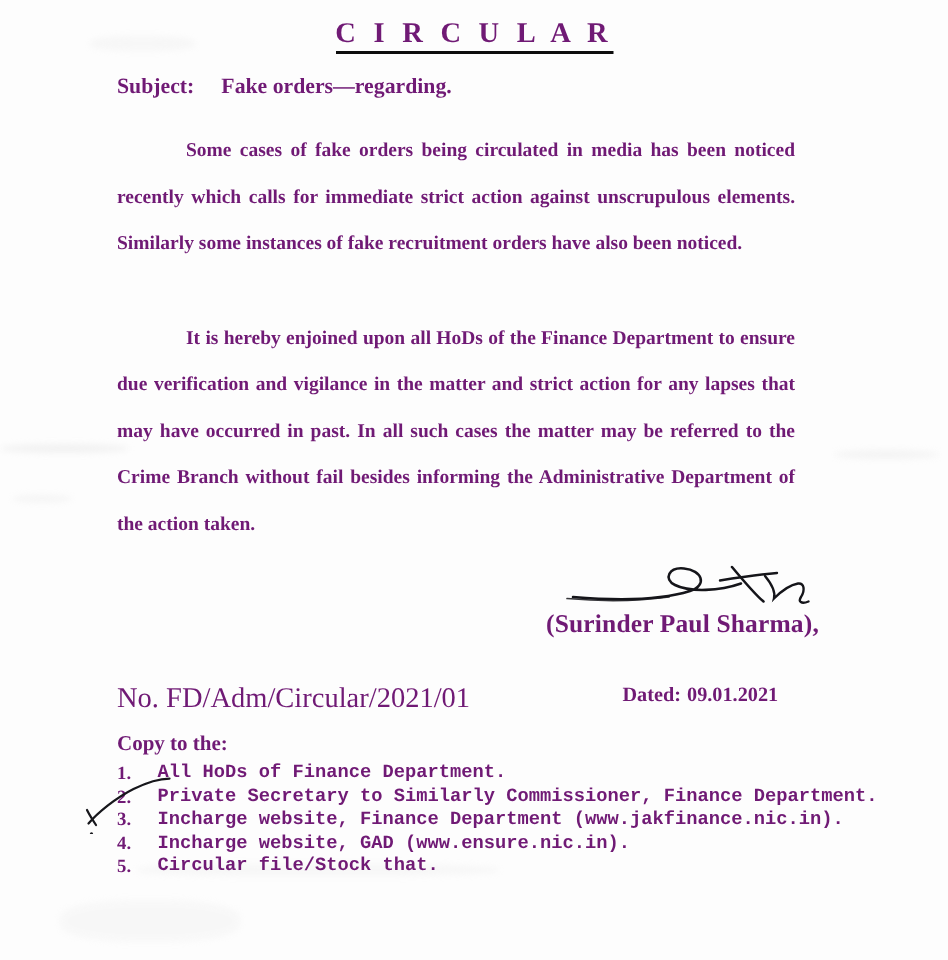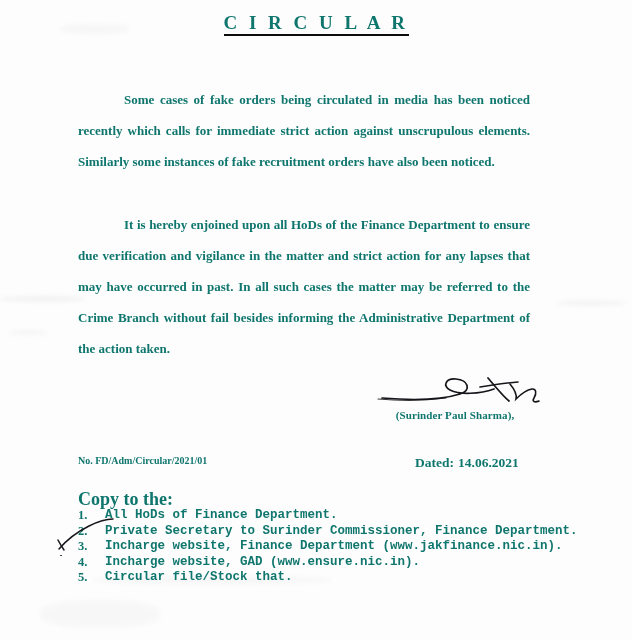--- a/index.html
+++ b/index.html
@@ -7,21 +7,21 @@
     padding: 0;
     background: #ffffff;
   }
   #page {
     position: relative;
     width: 632px;
     height: 640px;
     background: #fdfdfd;
     overflow: hidden;
     font-family: "Liberation Serif", "DejaVu Serif", serif;
-    color: #0f766e;
+    color: #701a75;
   }
 
   
   .smudge {
     position: absolute;
     pointer-events: none;
     background: #e9e9e9;
     opacity: .55;
     filter: blur(2px);
   }
@@ -81,54 +81,54 @@
     top: 372px;
     width: 250px;
     text-align: center;
   }
   .sign-mark {
     position: relative;
     height: 36px;
   }
   .sign-mark svg { position: absolute; left: 46px; top: -2px; }
   .sign-name-block {
-    font-size: 11px;
+    font-size: 17px;
     font-weight: bold;
     line-height: 15px;
     letter-spacing: .1px;
   }
   .sign-name-block .ln1 { display:block; }
   .sign-name-block .ln2 { display:block; }
   .sign-name-block .ln3 { display:block; text-align: right; padding-right: 18px; }
 
   
   .ref-no {
     position: absolute;
     left: 78px;
     top: 455px;
-    font-size: 10px;
-    font-weight: bold;
+    font-size: 19px;
+    font-weight: normal;
     white-space: nowrap;
   }
   .dated {
     position: absolute;
     left: 415px;
     top: 455px;
     font-size: 13.5px;
     font-weight: bold;
     white-space: nowrap;
   }
   .dated .dlabel { margin-right: 4px; }
 
   
   .copy-to {
     position: absolute;
     left: 78px;
     top: 489px;
-    font-size: 18px;
+    font-size: 14px;
     font-weight: bold;
   }
   .copy-list {
     position: absolute;
     left: 78px;
     top: 508px;
     width: 440px;
     font-size: 12.5px;
     font-weight: bold;
     line-height: 15.5px;
@@ -154,20 +154,23 @@
   <div class="smudge s2"></div>
   <div class="smudge s3"></div>
   <div class="smudge s4"></div>
   <div class="smudge s5"></div>
   <div class="smudge s6"></div>
 
   <div class="doc-title">
     <span class="t">C I R C U L A R</span>
   </div>
 
+  <div class="subject-line">
+    <span class="subject-label">Subject:</span><span class="subject-value">Fake orders—regarding.</span>
+  </div>
 
   <div class="body-block" id="para1">
     <p>Some cases of fake orders being circulated in media has been noticed recently which calls for immediate strict action against unscrupulous elements. Similarly some instances of fake recruitment orders have also been noticed.</p>
   </div>
 
   <div class="body-block" id="para2">
     <p>It is hereby enjoined upon all HoDs of the Finance Department to ensure due verification and vigilance in the matter and strict action for any lapses that may have occurred in past. In all such cases the matter may be referred to the Crime Branch without fail besides informing the Administrative Department of the action taken.</p>
   </div>
 
   <div class="sign-wrap">
@@ -181,33 +184,33 @@
       </svg>
     </div>
     <div class="sign-name-block">
       <span class="ln1">(Surinder Paul Sharma),</span>
     </div>
   </div>
 
   <div class="ref-no">No. FD/Adm/Circular/2021/01</div>
 
   <div class="dated">
-    <span class="dlabel">Dated:</span><span class="dvalue">14.06.2021</span>
+    <span class="dlabel">Dated:</span><span class="dvalue">09.01.2021</span>
   </div>
 
   <div class="copy-to">Copy to the:</div>
 
   <div class="copy-list">
     <div class="row">
       <span class="num">1.</span>
       <span class="txt">All HoDs of Finance Department.</span>
     </div>
     <div class="row">
       <span class="num">2.</span>
-      <span class="txt">Private Secretary to Surinder Commissioner, Finance Department.</span>
+      <span class="txt">Private Secretary to Similarly Commissioner, Finance Department.</span>
     </div>
     <div class="row">
       <span class="num">3.</span>
       <span class="txt">Incharge website, Finance Department (www.jakfinance.nic.in).</span>
     </div>
     <div class="row">
       <span class="num">4.</span>
       <span class="txt">Incharge website, GAD (www.ensure.nic.in).</span>
     </div>
     <div class="row">

